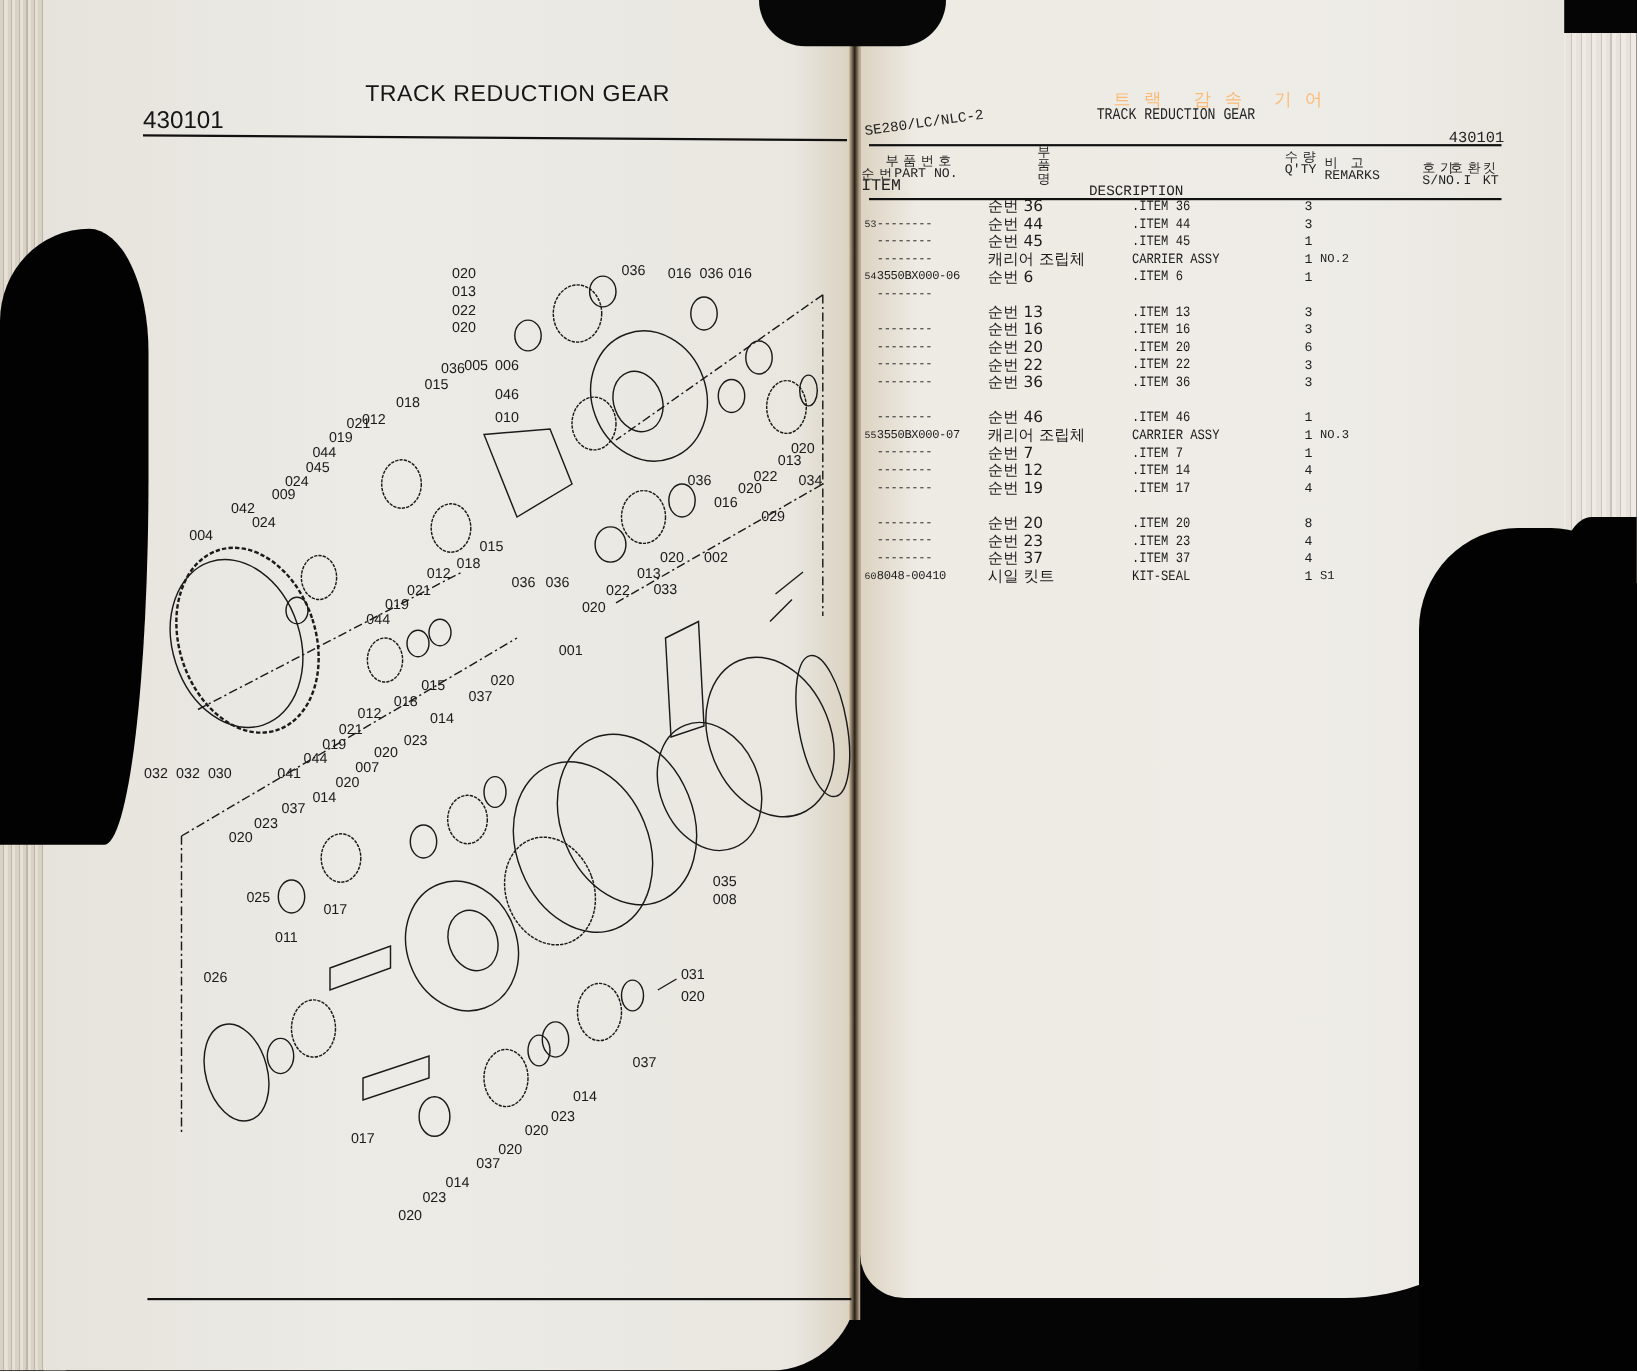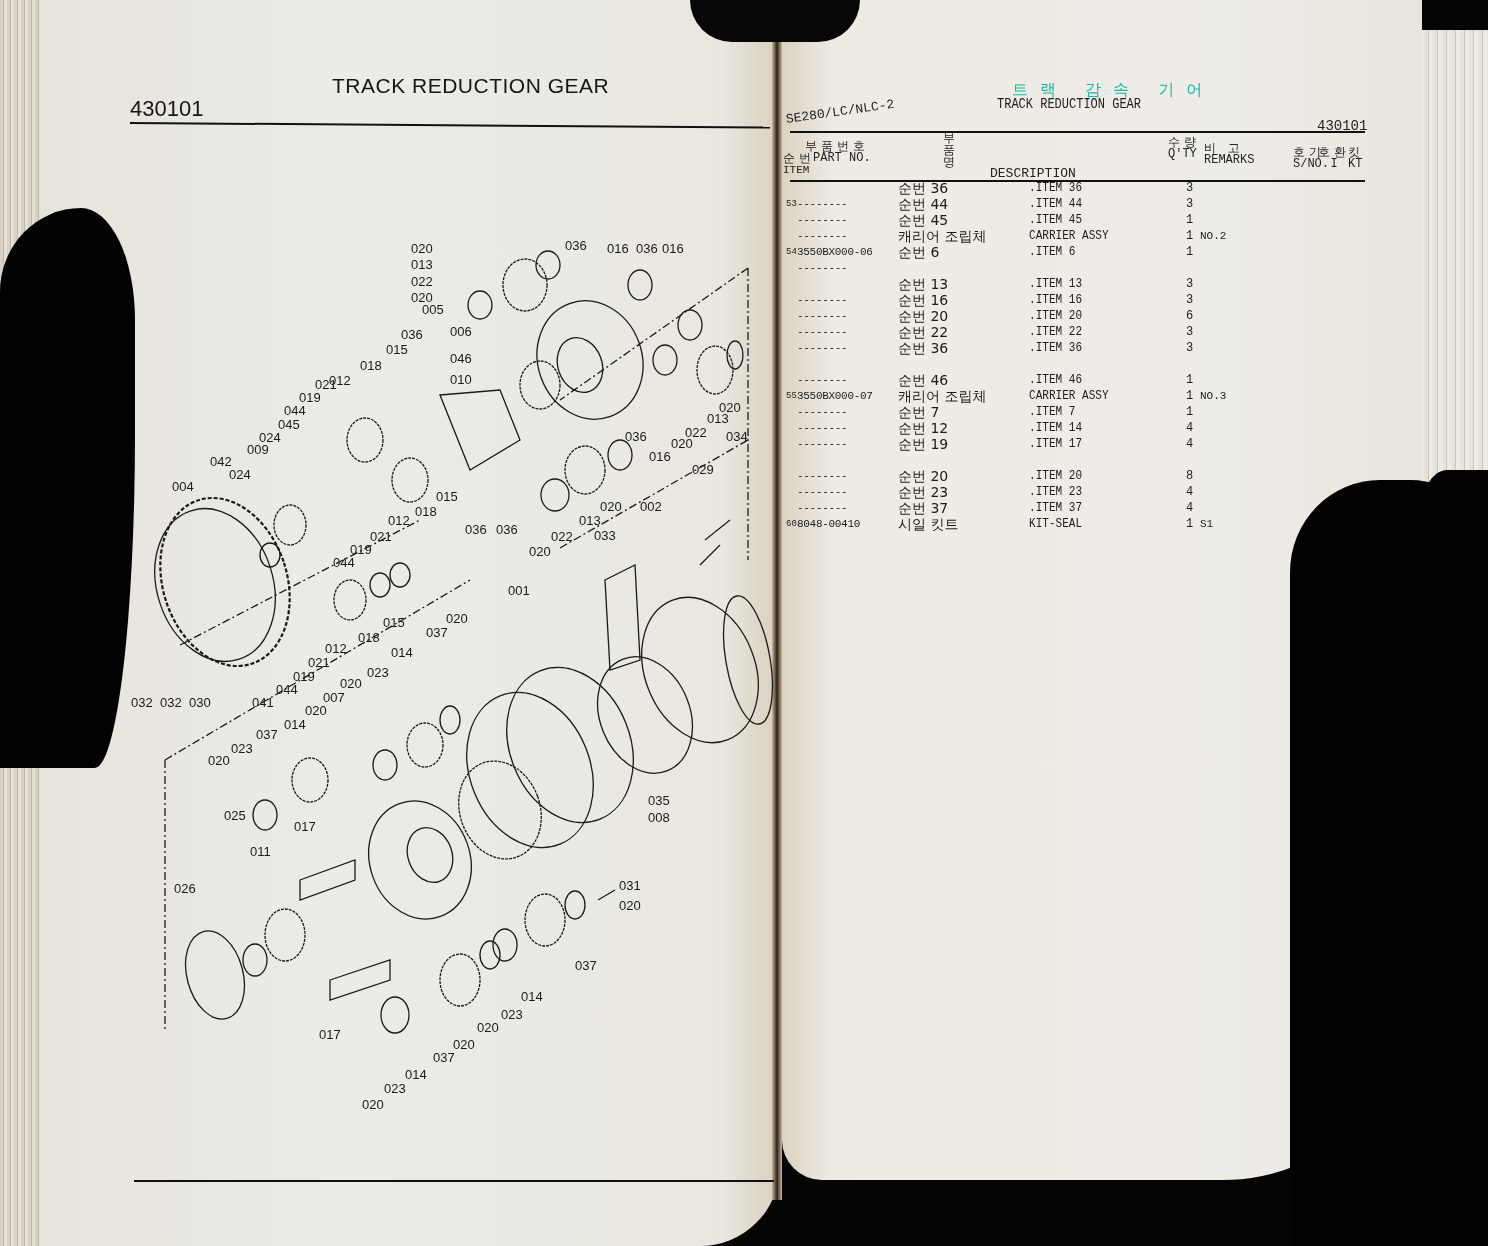--- a/index.html
+++ b/index.html
@@ -45,21 +45,21 @@
   .lp-rule { position:absolute; left:130px; top:122px; width:640px; height:2px; background:#111;
              transform:rotate(0.4deg); transform-origin:left; }
   .lp-foot { position:absolute; left:134px; top:1180px; width:640px; height:2px; background:#111; }
 
   
   .diagram { position:absolute; left:140px; top:230px; width:640px; height:890px; }
   .diagram svg { width:100%; height:100%; }
   .callout { position:absolute; font-size:13px; color:#1a1a1a; font-family:"Liberation Sans", sans-serif; }
 
   
-  .rp-title-ko { position:absolute; left:1012px; top:80px; font-size:16px; color:#14b8a6; letter-spacing:12px;
+  .rp-title-ko { position:absolute; left:1012px; top:80px; font-size:16px; color:#fdba74; letter-spacing:12px;
                  font-family:"DejaVu Sans", sans-serif; }
   .rp-title-en { position:absolute; left:997px; top:96px; font-size:15px; color:#222;
                  font-family:"Liberation Mono", monospace; transform:scaleX(0.8); transform-origin:left; }
   .rp-model { position:absolute; left:786px; top:112px; font-size:13px; color:#222;
               font-family:"Liberation Mono", monospace; transform:rotate(-8deg); transform-origin:left; }
   .rp-code { position:absolute; left:1317px; top:118px; font-size:14px; color:#222; font-family:"Liberation Mono", monospace; }
   .rp-rule1 { position:absolute; left:790px; top:131px; width:575px; height:2px; background:#111; }
   .rp-rule2 { position:absolute; left:790px; top:180px; width:575px; height:2px; background:#111; }
   .hdr { position:absolute; font-size:12px; color:#222; line-height:12px;
          font-family:"Liberation Mono", monospace; }
@@ -174,21 +174,21 @@
 
 <div id="callouts">
     <span class="callout" style="left: 411px; top: 241px;">020</span>
     <span class="callout" style="left: 411px; top: 257px;">013</span>
     <span class="callout" style="left: 411px; top: 274px;">022</span>
     <span class="callout" style="left: 411px; top: 290px;">020</span>
     <span class="callout" style="left: 565px; top: 238px;">036</span>
     <span class="callout" style="left: 607px; top: 241px;">016</span>
     <span class="callout" style="left: 636px; top: 241px;">036</span>
     <span class="callout" style="left: 662px; top: 241px;">016</span>
-    <span class="callout" style="left: 422px; top: 302px;">005</span>
+    <span class="callout" style="left: 422px; top: 324px;">005</span>
     <span class="callout" style="left: 401px; top: 327px;">036</span>
     <span class="callout" style="left: 386px; top: 342px;">015</span>
     <span class="callout" style="left: 450px; top: 324px;">006</span>
     <span class="callout" style="left: 450px; top: 351px;">046</span>
     <span class="callout" style="left: 450px; top: 372px;">010</span>
     <span class="callout" style="left: 360px; top: 358px;">018</span>
     <span class="callout" style="left: 329px; top: 373px;">012</span>
     <span class="callout" style="left: 315px; top: 377px;">021</span>
     <span class="callout" style="left: 299px; top: 390px;">019</span>
     <span class="callout" style="left: 284px; top: 403px;">044</span>
@@ -240,21 +240,21 @@
     <span class="callout" style="left: 305px; top: 703px;">020</span>
     <span class="callout" style="left: 284px; top: 717px;">014</span>
     <span class="callout" style="left: 256px; top: 727px;">037</span>
     <span class="callout" style="left: 231px; top: 741px;">023</span>
     <span class="callout" style="left: 208px; top: 753px;">020</span>
     <span class="callout" style="left: 648px; top: 793px;">035</span>
     <span class="callout" style="left: 648px; top: 810px;">008</span>
     <span class="callout" style="left: 294px; top: 819px;">017</span>
     <span class="callout" style="left: 250px; top: 844px;">011</span>
     <span class="callout" style="left: 224px; top: 808px;">025</span>
-    <span class="callout" style="left: 174px; top: 881px;">026</span>
+    <span class="callout" style="left: 185px; top: 881px;">026</span>
     <span class="callout" style="left: 619px; top: 878px;">031</span>
     <span class="callout" style="left: 619px; top: 898px;">020</span>
     <span class="callout" style="left: 575px; top: 958px;">037</span>
     <span class="callout" style="left: 521px; top: 989px;">014</span>
     <span class="callout" style="left: 501px; top: 1007px;">023</span>
     <span class="callout" style="left: 477px; top: 1020px;">020</span>
     <span class="callout" style="left: 453px; top: 1037px;">020</span>
     <span class="callout" style="left: 433px; top: 1050px;">037</span>
     <span class="callout" style="left: 319px; top: 1027px;">017</span>
     <span class="callout" style="left: 405px; top: 1067px;">014</span>
@@ -264,21 +264,21 @@
 
 <div class="rp-title-ko">트랙 감속 기어</div>
 <div class="rp-title-en">TRACK REDUCTION GEAR</div>
 <div class="rp-model">SE280/LC/NLC-2</div>
 <div class="rp-code">430101</div>
 <div class="rp-rule1"></div>
 <div class="rp-rule2"></div>
 
 <div class="hdr" style="left:783px;top:152px;">
   <div class="ko">순번</div>
-  <div style="font-size:11px">ITEM</div>
+  <div style="font-size:15px">ITEM</div>
 </div>
 <div class="hdr" style="left:805px;top:140px;">
   <div class="ko">부품번호</div>
   <div style="padding-left:8px">PART NO.</div>
 </div>
 <div class="hdr" style="left:943px;top:132px;width:190px;">
   <div class="ko" style="letter-spacing:60px;">부 품 명</div>
   <div style="padding-left:47px;font-size:13px;">DESCRIPTION</div>
 </div>
 <div class="hdr" style="left:1168px;top:136px;">

